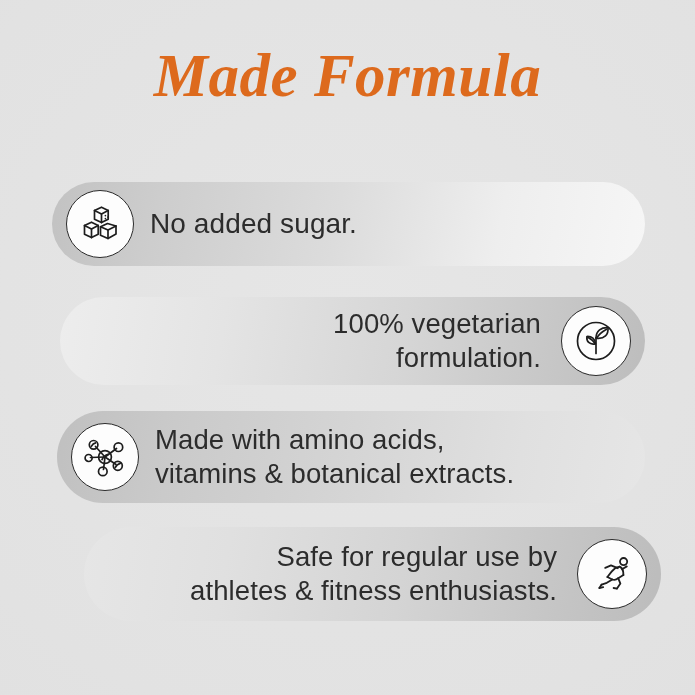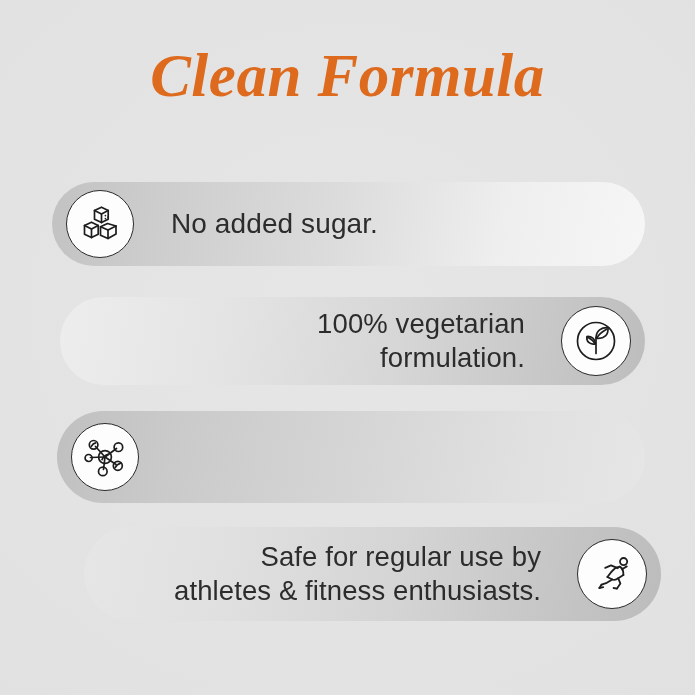--- a/index.html
+++ b/index.html
@@ -118,38 +118,38 @@
     font-family: "Liberation Sans", sans-serif;
     font-size: 27.5px;
     font-weight: 400;
     color: #2c2c2c;
     line-height: 1.24;
     letter-spacing: 0.1px;
     white-space: pre-line;
   }
   .pill.left .feature-text {
     text-align: left;
-    margin-left: 37px;
+    margin-left: 16px;
   }
   .pill.right .feature-text {
     text-align: right;
-    margin-right: 36px;
+    margin-right: 20px;
   }
   .pill-1 .feature-text { font-size: 28px; }
   .pill-2 .feature-text { font-size: 27.5px; }
   .pill-3 .feature-text { font-size: 27.5px; }
   .pill-4 .feature-text { font-size: 27.5px; }
 </style>
 </head>
 <body>
 
 <div class="poster">
 
   <div class="title-wrap">
-    <h1 class="title">Clean Formula</h1>
+    <h1 class="title">Made Formula</h1>
   </div>
 
   <div class="pill pill-1 left">
     <span class="icon-badge">
       <svg width="46" height="46" viewBox="0 0 46 46" fill="none" stroke="#1d1d1d" stroke-width="1.7" stroke-linejoin="round" stroke-linecap="round">
 
         <path d="M17.5 9.5 L24.5 6.2 L31.2 9.5 L31.2 18.2 L24.5 21.6 L17.5 18.2 Z"></path>
         <path d="M17.5 9.5 L24.5 12.9 L31.2 9.5"></path>
         <path d="M24.5 12.9 L24.5 21.6"></path>
 
@@ -201,20 +201,22 @@
         <path d="M21.0 26.6 C22.3 23.8 24.6 21.8 27.1 21.3"></path>
         <circle cx="12.6" cy="11.8" r="4.3"></circle>
         <path d="M10.3 13.3 C11.3 11.5 12.9 10.2 14.7 9.8"></path>
         <circle cx="37.4" cy="14.2" r="4.3"></circle>
         <circle cx="7.6" cy="25.0" r="3.5"></circle>
         <circle cx="21.8" cy="38.4" r="4.3"></circle>
         <circle cx="36.8" cy="32.8" r="4.5"></circle>
         <path d="M34.2 34.6 C35.3 32.4 37.2 30.8 39.3 30.3"></path>
       </svg>
     </span>
+    <span class="feature-text">Made with amino acids,
+vitamins &amp; botanical extracts.</span>
   </div>
 
   <div class="pill pill-4 right">
     <span class="feature-text">Safe for regular use by
 athletes &amp; fitness enthusiasts.</span>
     <span class="icon-badge">
       <svg width="46" height="46" viewBox="0 0 46 46" fill="none" stroke="#1d1d1d" stroke-width="1.8" stroke-linejoin="round" stroke-linecap="round">
 
         <circle cx="34.6" cy="10.6" r="3.6"></circle>
 

